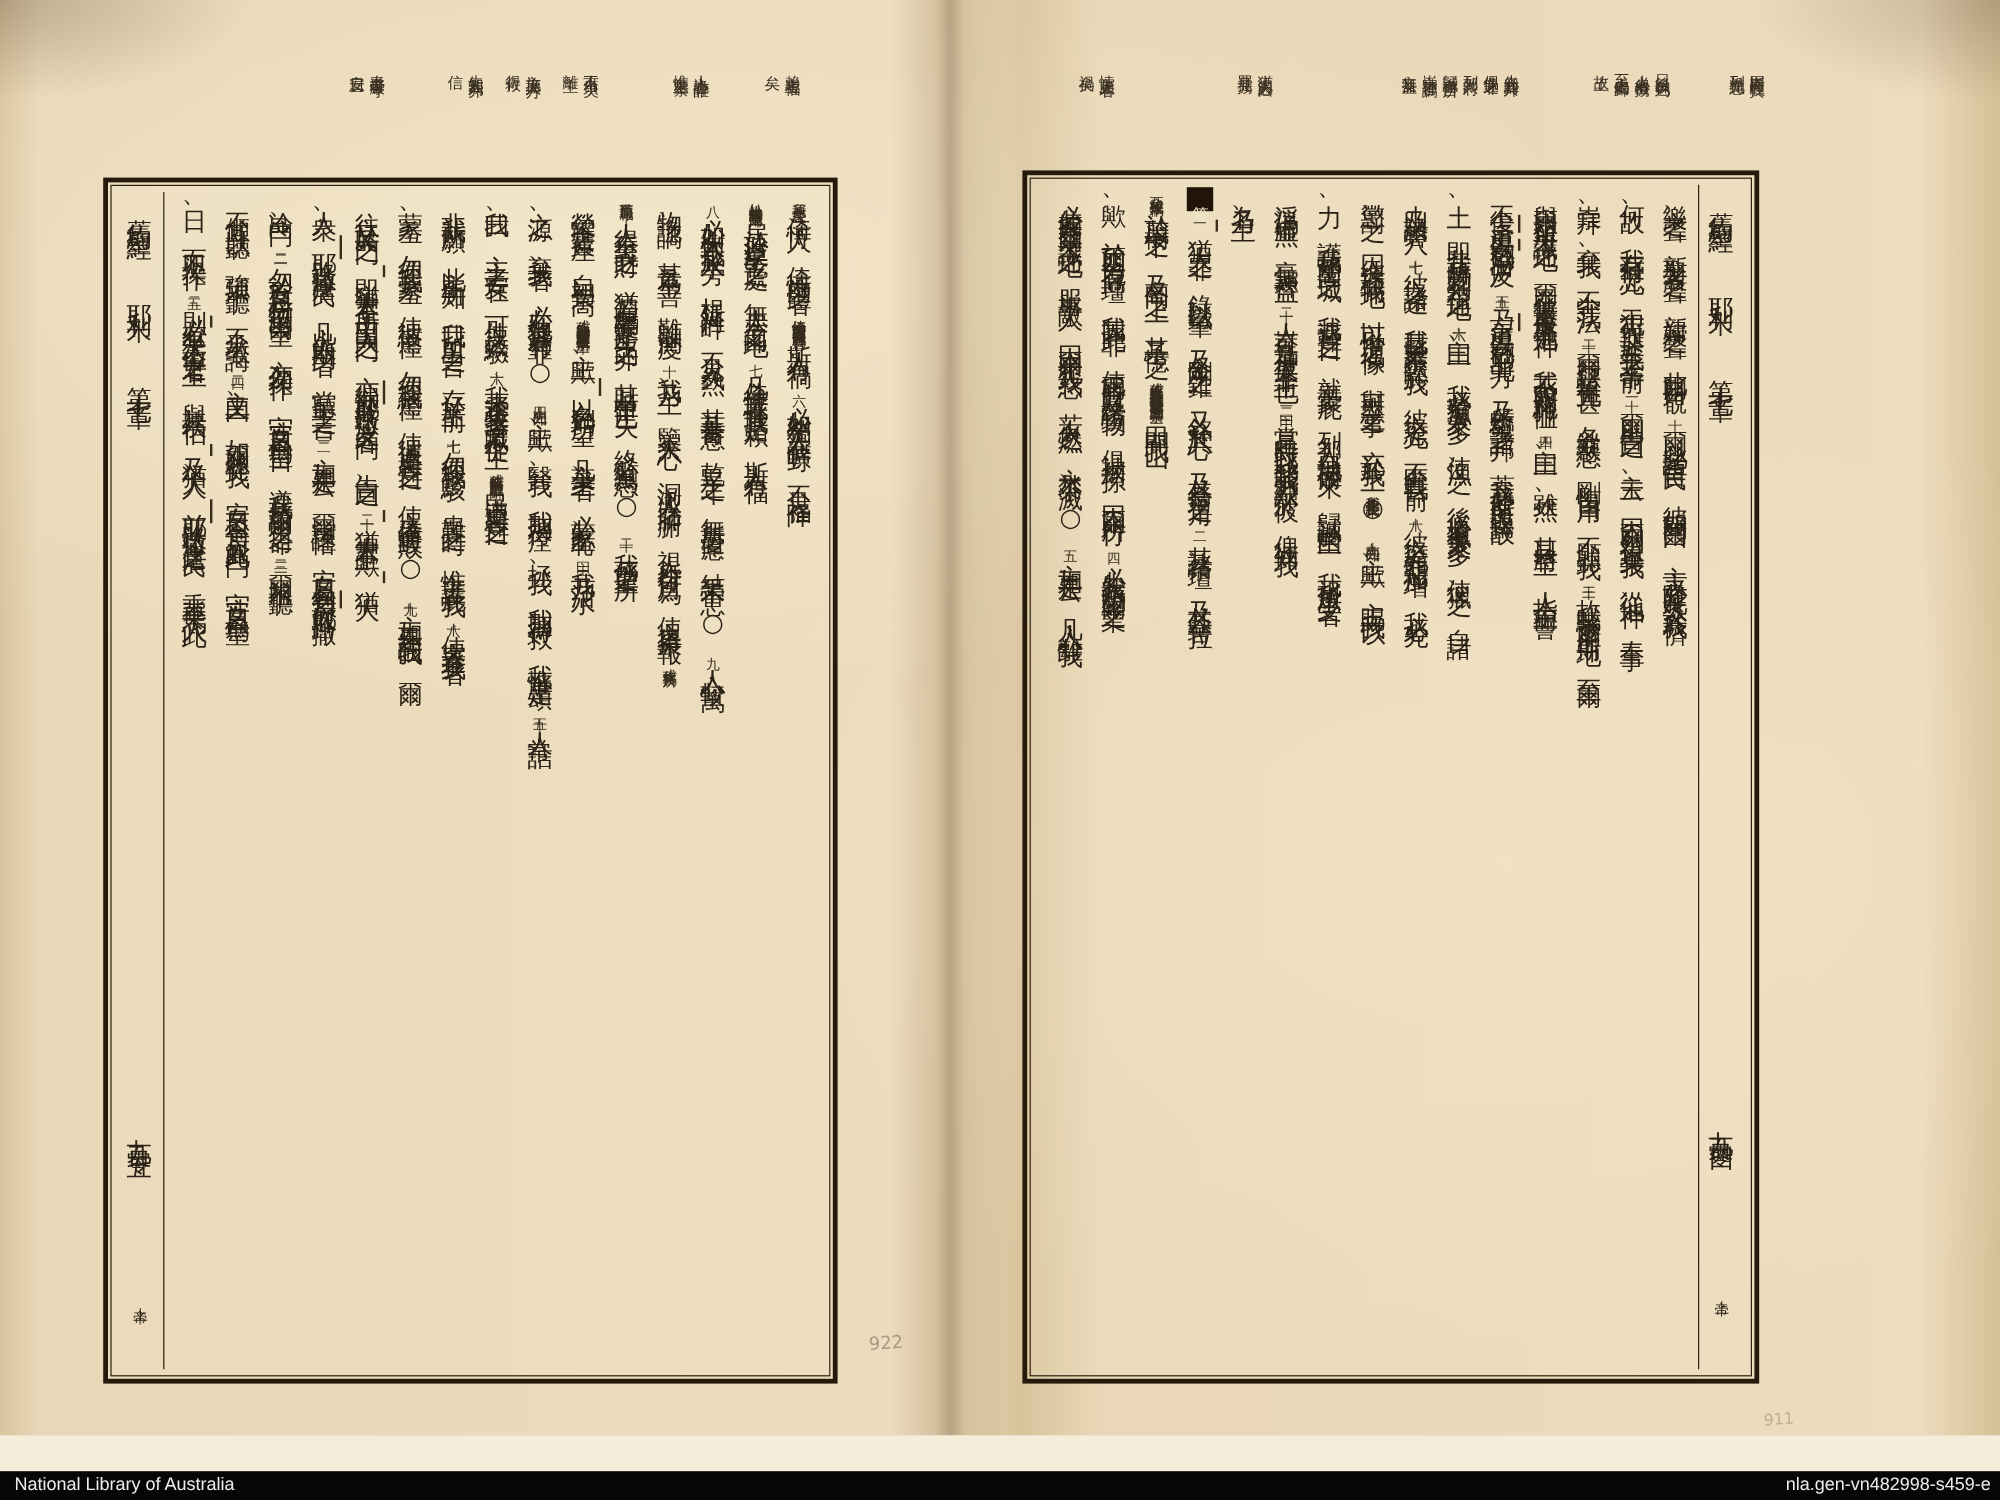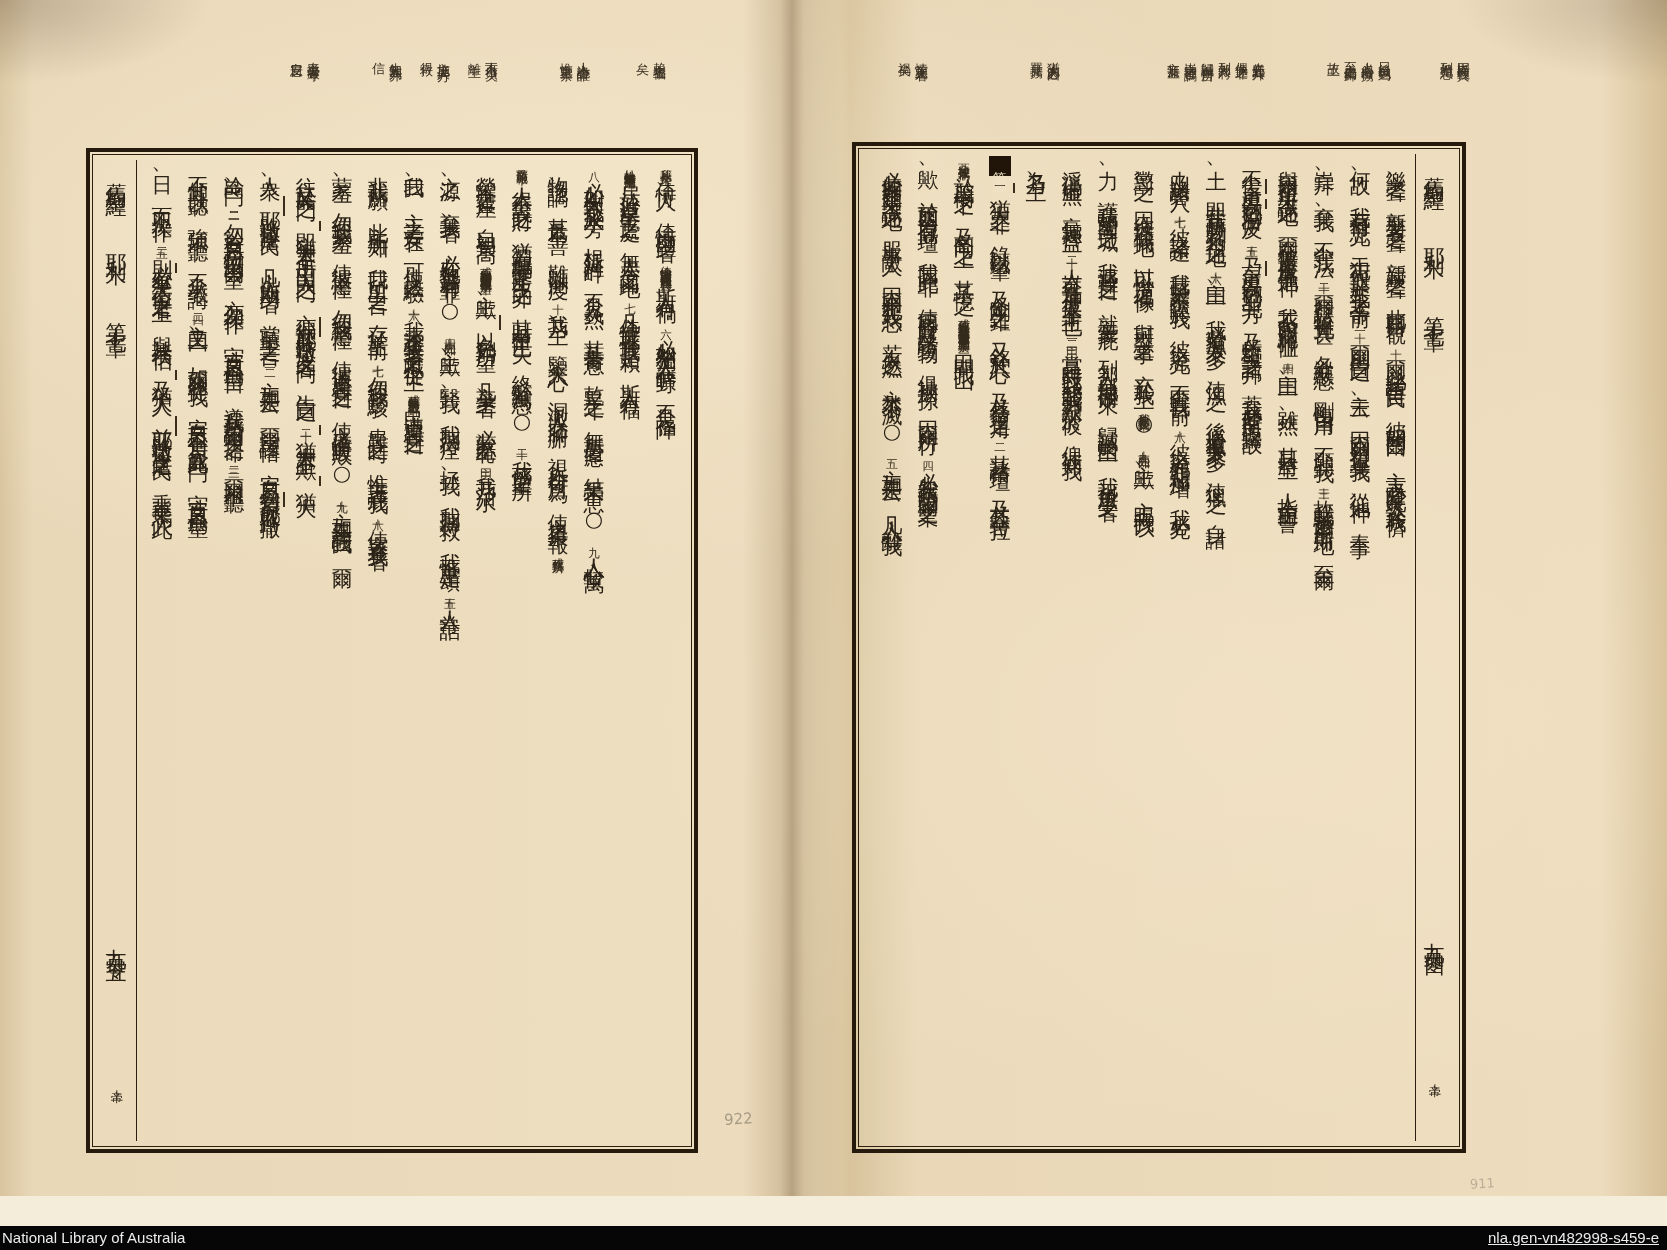--- a/index.html
+++ b/index.html
@@ -20,22 +20,22 @@
     background:linear-gradient(90deg,rgba(120,90,50,0) 0,rgba(120,90,50,.18) 38%,rgba(90,60,30,.34) 50%,rgba(120,90,50,.16) 62%,rgba(120,90,50,0) 100%);}
   #vignette{position:absolute;inset:0;pointer-events:none;
     background:
       radial-gradient(300px 120px at 0% 0%, rgba(70,50,30,.28), rgba(0,0,0,0) 70%),
       radial-gradient(300px 120px at 100% 0%, rgba(70,50,30,.25), rgba(0,0,0,0) 70%),
       linear-gradient(0deg, rgba(120,85,45,.12) 0, rgba(0,0,0,0) 4%);}
   
   #strip{position:absolute;left:0;top:1196px;width:1667px;height:30px;background:#f3edda;}
   #bar{position:absolute;left:0;top:1226px;width:1667px;height:24px;background:#060606;
        color:#ececec;font-family:"Liberation Sans","DejaVu Sans",sans-serif;font-size:15px;}
-  #bar .l{position:absolute;left:2px;top:3px;}
-  #bar .r{position:absolute;right:8px;top:3px;text-decoration:underline;}
+  #bar .l{position:absolute;left:12px;top:3px;}
+  #bar .r{position:absolute;right:8px;top:3px;}
 
   
   .frame{position:absolute;border:4px solid #261a0d;background:rgba(250,238,210,.14);}
   .frame .inner{position:absolute;inset:2px;border:1px solid #2c1f10;}
   #frame-left {left:86px; top:148px; width:604px; height:997px;}
   #frame-right{left:852px;top:142px; width:606px; height:1003px;}
 
   
   .cols{position:absolute;top:8px;bottom:8px;
         writing-mode:vertical-rl;text-orientation:upright;

